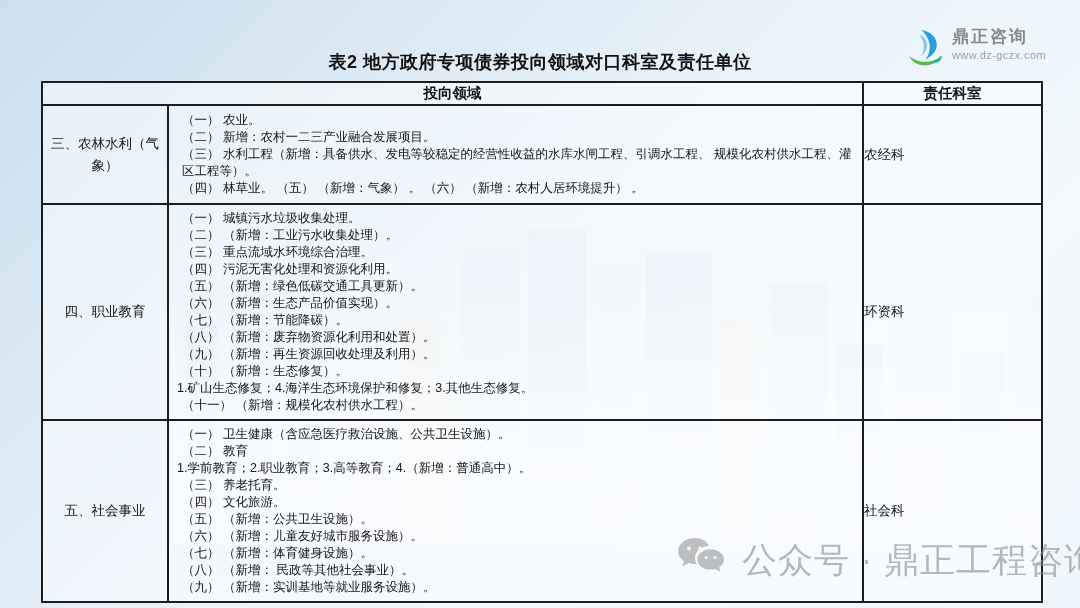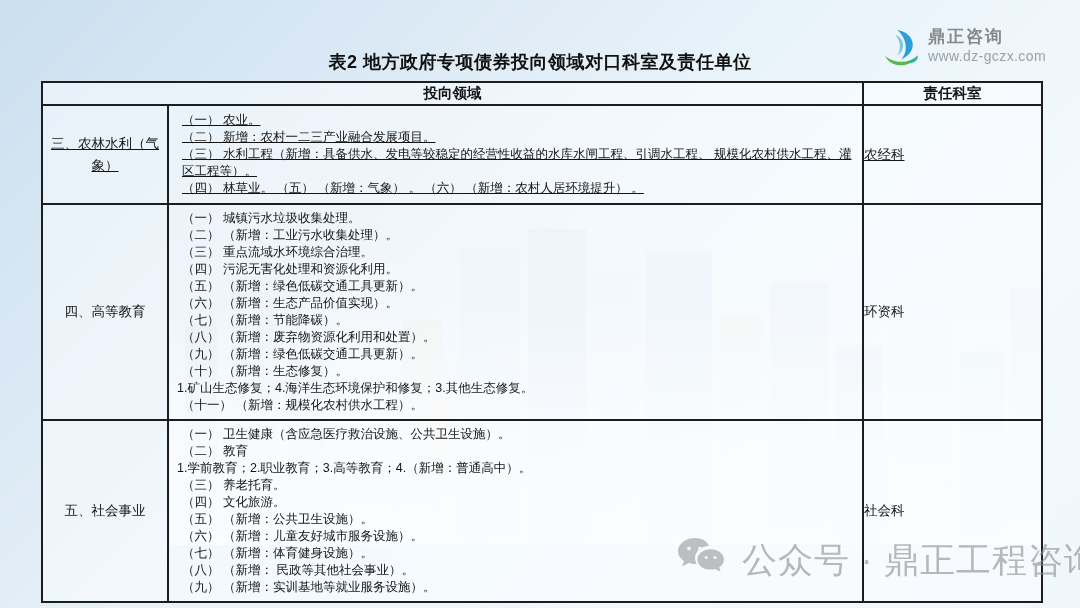--- a/index.html
+++ b/index.html
@@ -24,36 +24,36 @@
 
   .page-title {
     position:absolute; top:50px; left:0; width:100%;
     text-align:center; font-size:18px; font-weight:bold; color:#111;
     letter-spacing:0.5px; z-index:3;
   }
 
   .logo { position:absolute; top:28px; right:34px; display:flex; gap:7px; z-index:3; }
   .logo-text { display:flex; flex-direction:column; line-height:1.1; }
   .logo-name { font-size:17px; font-weight:bold; color:#84888c; letter-spacing:2px; }
-  .logo-url  { font-size:14px; color:#9ba1a6; margin-top:2px; letter-spacing:0.4px; }
+  .logo-url  { font-size:11px; color:#9ba1a6; margin-top:2px; letter-spacing:0.4px; }
 
   table.bond-table {
     position:absolute; left:41px; top:81px; width:1000px;
     border-collapse:collapse; table-layout:fixed; z-index:2;
   }
   table.bond-table td {
     border:2px solid #1d1d1d;
     background:rgba(252,254,255,0.55);
     vertical-align:middle;
   }
   td.header-cell { height:23px; text-align:center; font-weight:bold; font-size:14.5px; background:rgba(252,254,255,0.68); }
   td.cat-cell { text-align:center; font-size:13.5px; line-height:1.6; padding:4px 0; }
   td.det-cell { padding:5px 10px 5px 8px; }
   td.off-cell { text-align:left; font-size:13.5px; }
-  tr.row-1 td { height:99px;text-decoration:underline; }
+  tr.row-1 td { height:99px; }
   tr.row-2 td { height:205px; }
   tr.row-3 td { height:179px; }
   .detail-line { font-size:12.5px; line-height:17px; color:#151515; }
   .detail-line.indent-paren { padding-left:5px; }
 
   .watermark {
     position:absolute; left:676px; top:536px; z-index:4;
     display:flex; align-items:center; gap:14px; opacity:0.62;
   }
   .watermark-text { font-size:35px; color:#8f8f8f; letter-spacing:1px; white-space:nowrap; }
@@ -116,32 +116,32 @@
         <div>
               <div class="detail-line indent-paren">（一） 农业。</div>
               <div class="detail-line indent-paren">（二） 新增：农村一二三产业融合发展项目。</div>
               <div class="detail-line indent-paren">（三） 水利工程（新增：具备供水、发电等较稳定的经营性收益的水库水闸工程、引调水工程、 规模化农村供水工程、灌区工程等）。</div>
               <div class="detail-line indent-paren">（四） 林草业。 （五） （新增：气象） 。 （六） （新增：农村人居环境提升） 。</div>
             </div>
       </td>
       <td class="off-cell">农经科</td>
     </tr>
     <tr class="row-2">
-      <td class="cat-cell">四、高等教育</td>
+      <td class="cat-cell">四、职业教育</td>
       <td class="det-cell">
         <div>
               <div class="detail-line indent-paren">（一） 城镇污水垃圾收集处理。</div>
               <div class="detail-line indent-paren">（二） （新增：工业污水收集处理）。</div>
               <div class="detail-line indent-paren">（三） 重点流域水环境综合治理。</div>
               <div class="detail-line indent-paren">（四） 污泥无害化处理和资源化利用。</div>
               <div class="detail-line indent-paren">（五） （新增：绿色低碳交通工具更新）。</div>
               <div class="detail-line indent-paren">（六） （新增：生态产品价值实现）。</div>
               <div class="detail-line indent-paren">（七） （新增：节能降碳）。</div>
               <div class="detail-line indent-paren">（八） （新增：废弃物资源化利用和处置）。</div>
-              <div class="detail-line indent-paren">（九） （新增：绿色低碳交通工具更新）。</div>
+              <div class="detail-line indent-paren">（九） （新增：再生资源回收处理及利用）。</div>
               <div class="detail-line indent-paren">（十） （新增：生态修复）。</div>
               <div class="detail-line">1.矿山生态修复；4.海洋生态环境保护和修复；3.其他生态修复。</div>
               <div class="detail-line indent-paren">（十一） （新增：规模化农村供水工程）。</div>
             </div>
       </td>
       <td class="off-cell">环资科</td>
     </tr>
     <tr class="row-3">
       <td class="cat-cell">五、社会事业</td>
       <td class="det-cell">

